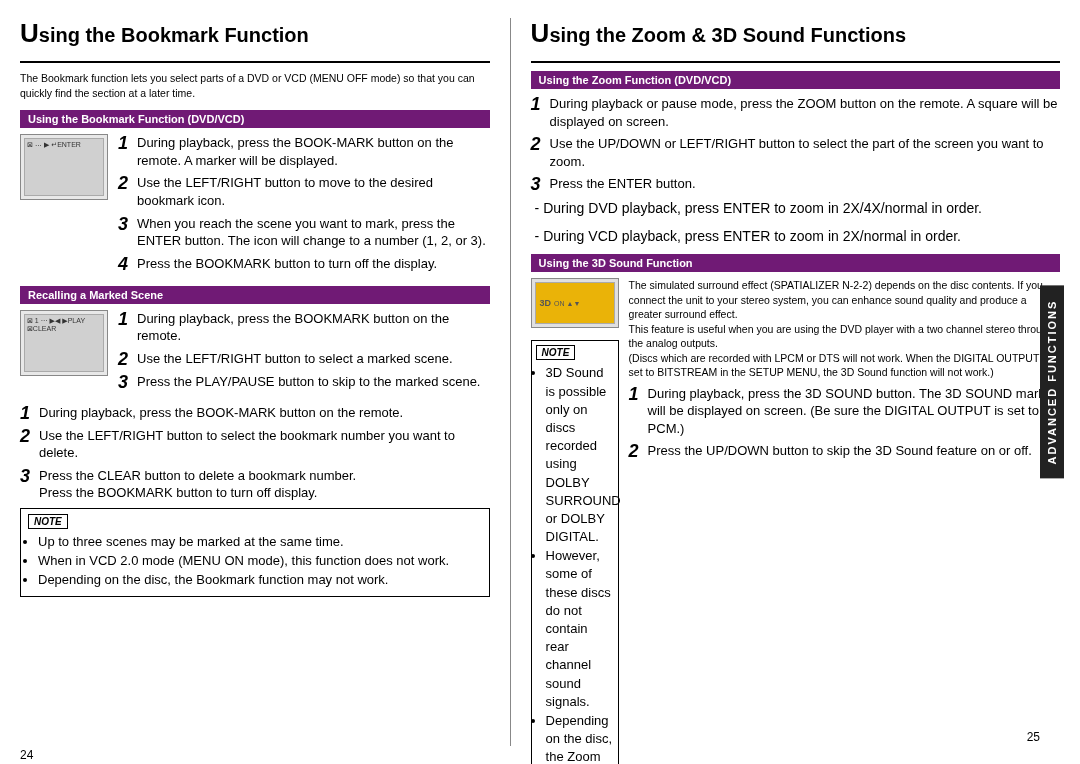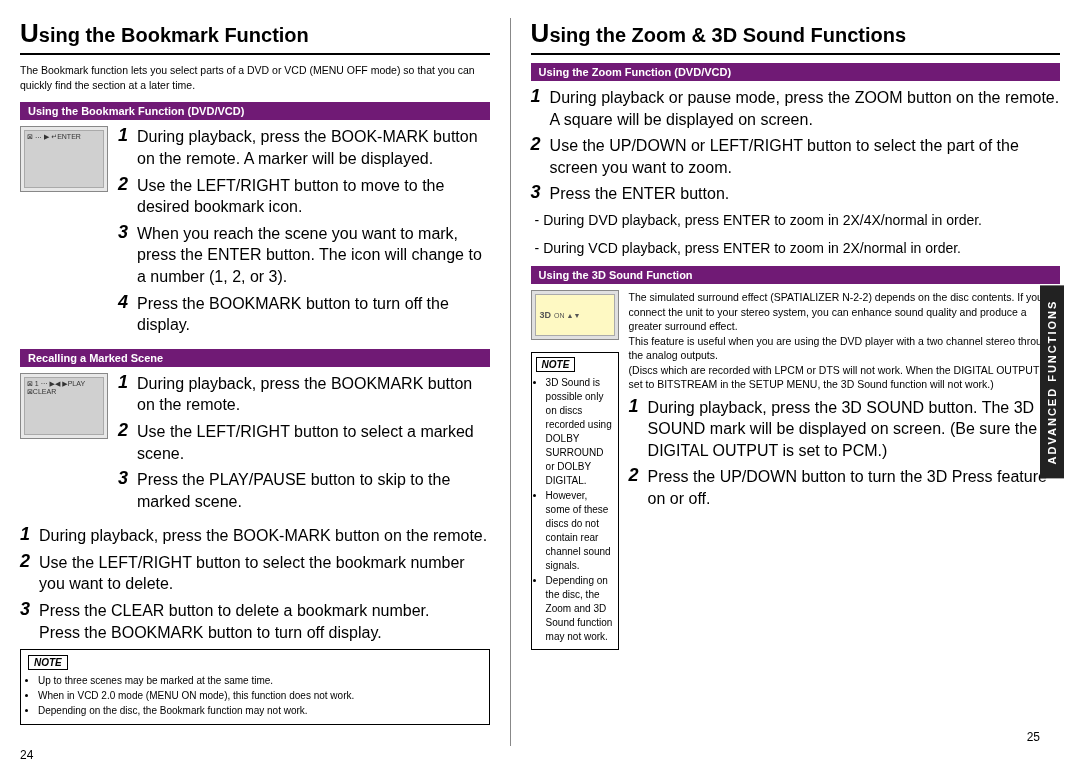--- a/index.html
+++ b/index.html
@@ -26,21 +26,21 @@
     }
     .right-column {
       width: 560px;
       padding-left: 20px;
       position: relative;
     }
     .section-title {
       font-size: 20px;
       font-weight: bold;
       border-bottom: 2px solid #000;
-      padding-bottom: 4px;
+      padding-bottom: 12px;
       margin-bottom: 8px;
     }
     .section-title .u-cap {
       font-size: 26px;
       font-weight: bold;
     }
     .intro-text {
       font-size: 10.5px;
       margin-bottom: 10px;
       line-height: 1.4;
@@ -97,21 +97,21 @@
       line-height: 1.35;
     }
     .step-number {
       font-size: 18px;
       font-weight: bold;
       font-style: italic;
       line-height: 1;
       min-width: 14px;
     }
     .step-text {
-      font-size: 16px;
+      font-size: 13px;
       line-height: 1.35;
     }
     .note-box {
       border: 1px solid #000;
       padding: 5px 7px;
       margin-top: 6px;
       margin-bottom: 5px;
     }
     .note-title {
       font-weight: bold;
@@ -169,32 +169,32 @@
       align-items: center;
       justify-content: center;
       font-size: 9px;
       color: #555;
       flex-shrink: 0;
     }
     .inner-3d {
       width: 80px;
       height: 42px;
       border: 1px solid #aaa;
-      background: #fef9c3;
+      background: #eab308;
       display: flex;
       align-items: center;
       padding: 2px 4px;
       font-size: 8px;
       gap: 3px;
     }
     .bullet-list {
       padding-left: 10px;
     }
     .bullet-list li {
-      font-size: 10px;
+      font-size: 13px;
       line-height: 1.4;
       list-style: disc;
       margin-bottom: 1px;
     }
     .no-steps {
       font-size: 10.5px;
       line-height: 1.38;
       margin-bottom: 5px;
     }
   </style>
@@ -340,21 +340,21 @@
       <div style="flex:1;">
         <p class="no-steps" style="white-space:pre-line;">The simulated surround effect (SPATIALIZER N-2-2) depends on the disc contents. If you connect the unit to your stereo system, you can enhance sound quality and produce a greater surround effect.
 This feature is useful when you are using the DVD player with a two channel stereo through the analog outputs.
 (Discs which are recorded with LPCM or DTS will not work. When the DIGITAL OUTPUT is set to BITSTREAM in the SETUP MENU, the 3D Sound function will not work.)</p>
         <div class="step">
           <span class="step-number">1</span>
           <span class="step-text">During playback, press the 3D SOUND button. The 3D SOUND mark will be displayed on screen. (Be sure the DIGITAL OUTPUT is set to PCM.)</span>
         </div>
         <div class="step" style="margin-top:5px;">
           <span class="step-number">2</span>
-          <span class="step-text">Press the UP/DOWN button to turn the 3D Press feature on or off.</span>
+          <span class="step-text">Press the UP/DOWN button to skip the 3D Sound feature on or off.</span>
         </div>
       </div>
     </div>
 
     <div class="right-tab-container">
       <div class="right-tab-box">ADVANCED
 FUNCTIONS</div>
     </div>
 
     <span class="page-number page-number-right">25</span>

